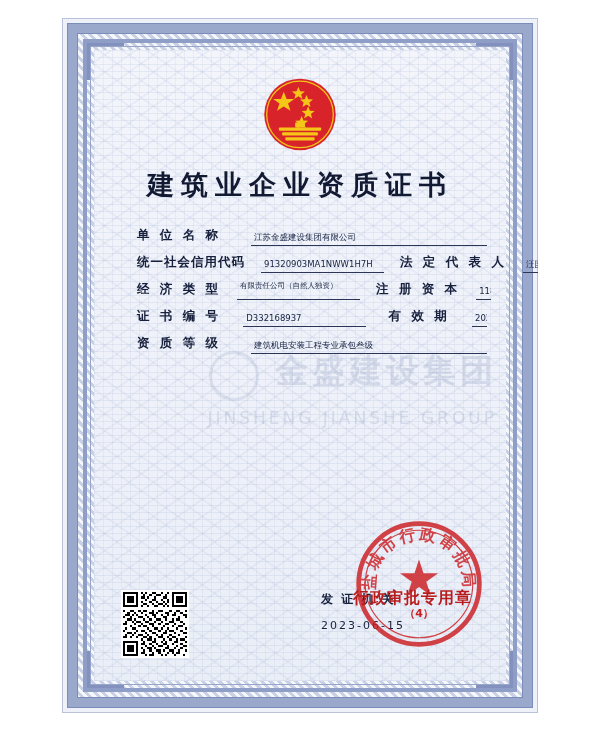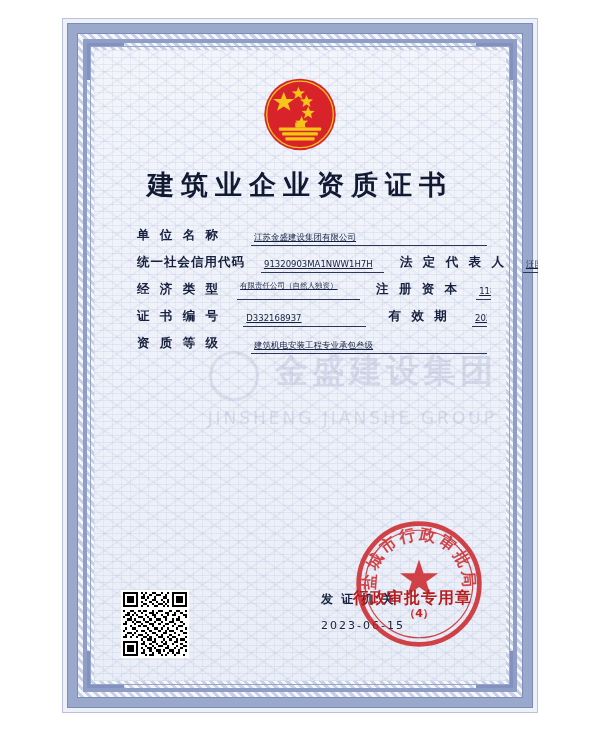--- a/index.html
+++ b/index.html
@@ -136,21 +136,20 @@
   .val {
     flex: 1;
     border-bottom: 1px solid #2b3556;
     font-size: 8.5px;
     color: #13203f;
     padding: 0 2px 2px 3px;
     line-height: 11px;
     min-width: 10px;
     white-space: nowrap;
     overflow: hidden;
-    text-decoration: underline;
   }
   .val.two-line {
     white-space: normal;
     font-size: 7.5px;
     line-height: 9px;
     padding-bottom: 9px;
   }
   .sep {
     width: 14px;
   }

